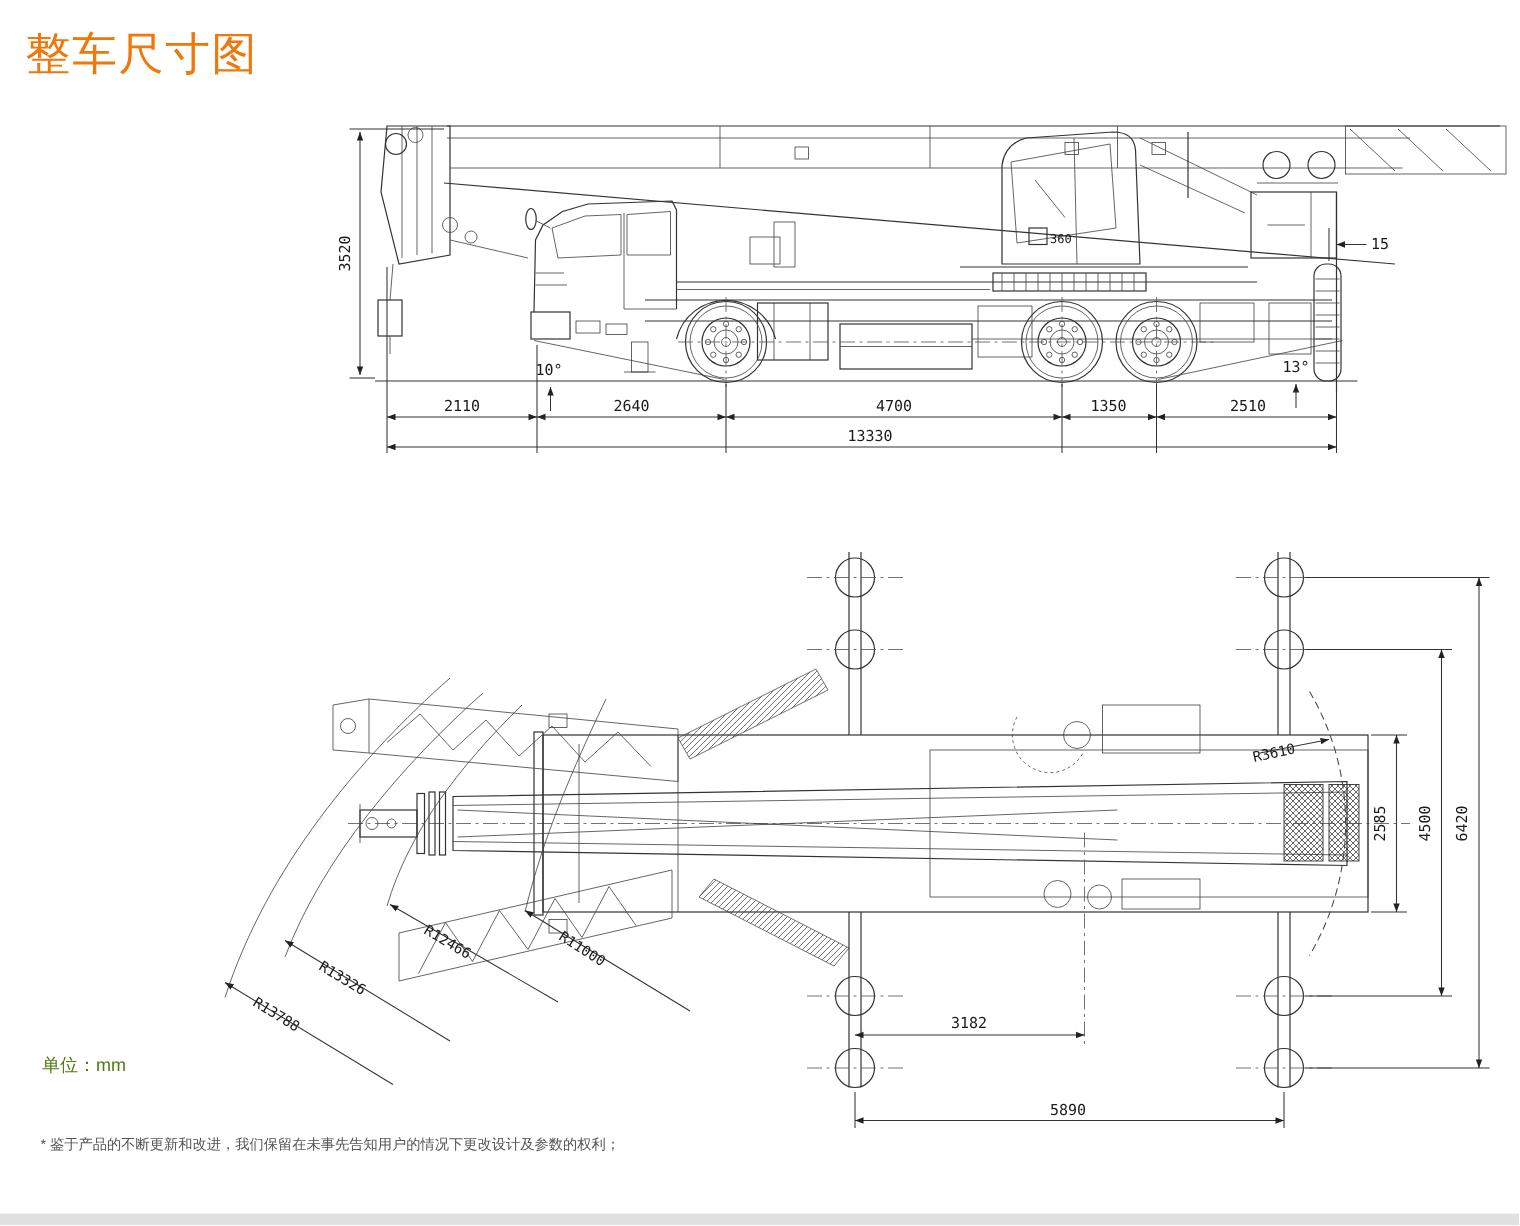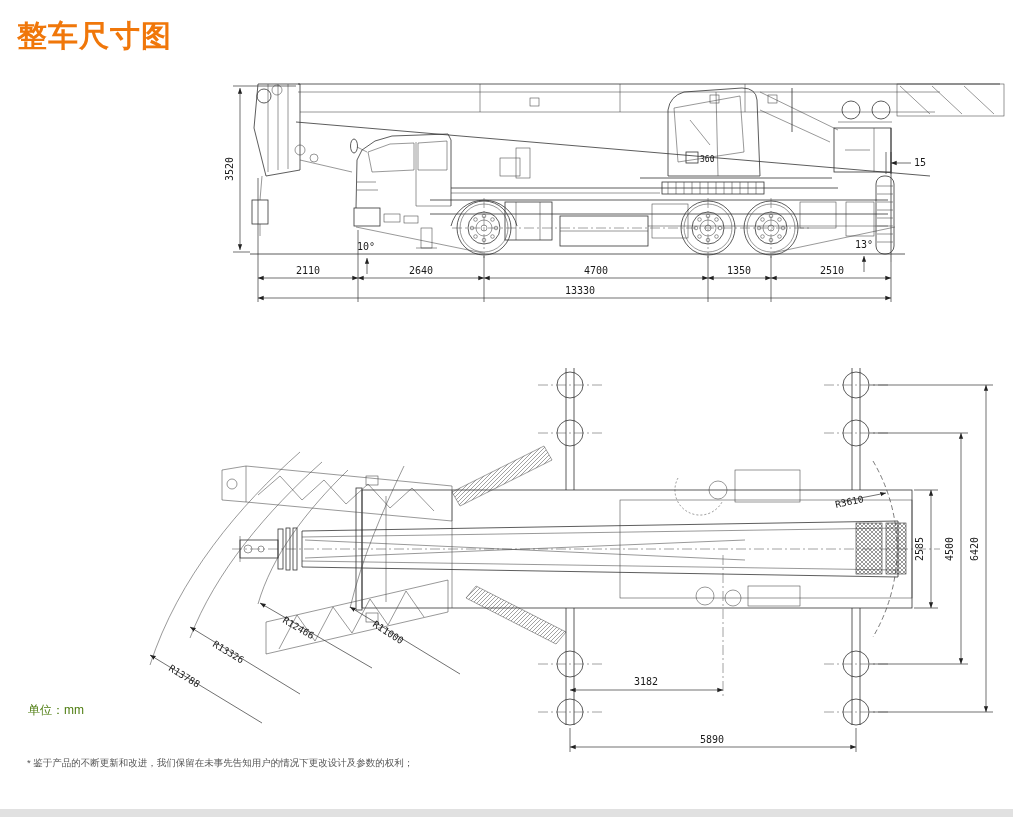--- a/index.html
+++ b/index.html
@@ -1,18 +1,18 @@
 <!DOCTYPE html>
 <html><head>
 <meta charset="utf-8">
 <style>
   html,body{margin:0;padding:0;background:#fff;}
   .canvas{position:relative;width:1013px;height:817px;background:#ffffff;
           font-family:"Liberation Sans",sans-serif;overflow:hidden;}
-  .title{position:absolute;left:17px;top:16px;font-size:30px;font-weight:bold;
+  .title{position:absolute;left:17px;top:16px;font-size:30px;font-weight:normal;
          color:#f0770a;letter-spacing:1px;}
   .unit{position:absolute;left:28px;top:702px;font-size:12px;color:#4d7c0f;}
   .fn{position:absolute;left:27px;font-size:9.5px;color:#555;white-space:nowrap;}
   .fn1{top:757px}.fn2{top:770px}
   .bottombar{position:absolute;left:0;bottom:0;width:100%;height:8px;background:#e1e1e1;}
   svg{position:absolute;left:0;top:0;}
   svg text{font-family:"DejaVu Sans Mono",monospace;font-size:10px;fill:#1a1a1a;}
   svg text.rlab{font-size:9.5px;}
   svg text.badge{font-size:8px;}
   .ln{stroke:#333;fill:none;stroke-width:0.8;}

